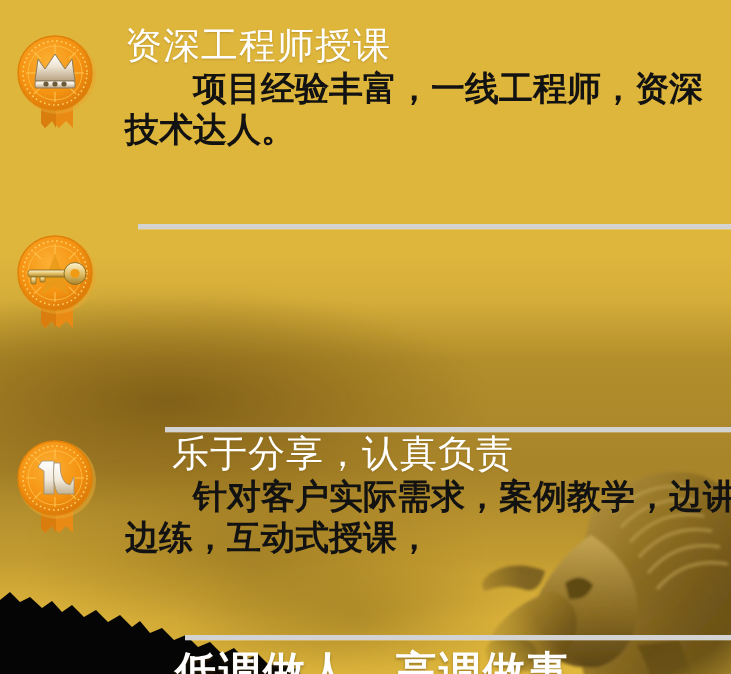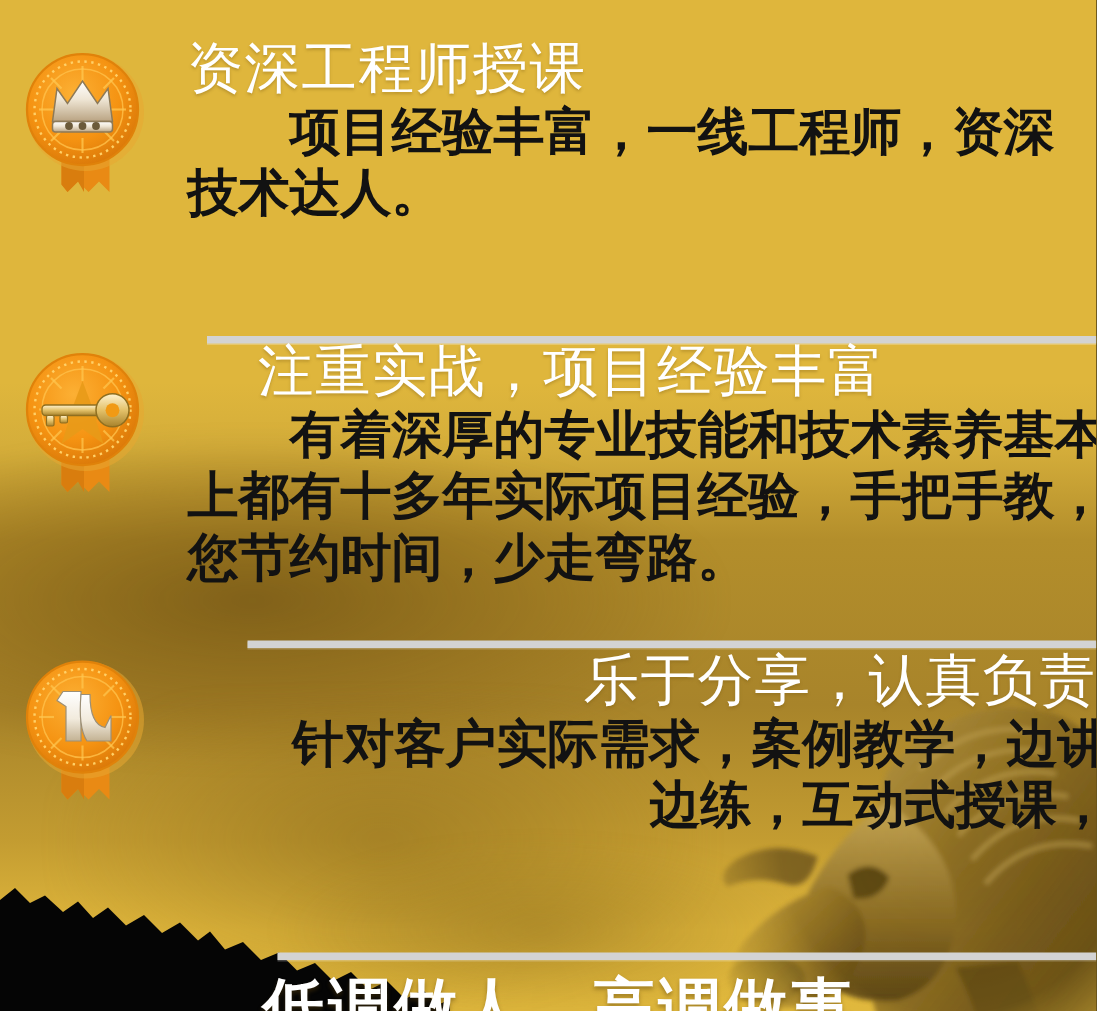--- a/index.html
+++ b/index.html
@@ -281,24 +281,20 @@
 
         <g>
           <rect x="20" y="38" width="42" height="7" rx="2.5" fill="url(#key2)" stroke="#8f6f20" stroke-width="0.9"></rect>
           <circle cx="67" cy="41.5" r="11" fill="url(#key2)" stroke="#8f6f20" stroke-width="1"></circle>
           <circle cx="67" cy="41.5" r="4.6" fill="#f19a14"></circle>
           <rect x="23" y="45" width="5" height="7" rx="1" fill="url(#key2)" stroke="#8f6f20" stroke-width="0.8"></rect>
           <rect x="32" y="45" width="5" height="5" rx="1" fill="url(#key2)" stroke="#8f6f20" stroke-width="0.8"></rect>
         </g>
       </svg>
     </div>
-    <div class="texts" style="left:125px; top:-2px; width:606px;">
-      <div class="headline" style="margin-left:47px;">注重实战，项目经验丰富</div>
-      <div class="body" style="width:614px;">有着深厚的专业技能和技术素养基本上都有十多年实际项目经验，手把手教，您节约时间，少走弯路。</div>
-    </div>
   </div>
 
   <div class="divider" style="left:165px; top:427px; width:566px;"></div>
 
   <div class="row" style="top:432px;height:200px;">
     <div class="badge" style="left:8px; top:5px;">
       <svg viewBox="0 0 98 104" xmlns="http://www.w3.org/2000/svg">
         <defs>
           <radialGradient id="m3" cx="42%" cy="36%" r="68%">
             <stop offset="0%" stop-color="#fcb034"></stop>
@@ -325,21 +321,21 @@
           <line x1="26" y1="20" x2="33" y2="27"></line>
             <line x1="61" y1="55" x2="68" y2="62"></line>
           <line x1="68" y1="20" x2="61" y2="27"></line>
             <line x1="33" y1="55" x2="26" y2="62"></line>
         </g>
 
         <path d="M34 24 L46 24 L46 57 L36 57 L36 34 L30 30 Z" fill="url(#sil3)" stroke="#9c8f76" stroke-width="0.8"></path>
         <path d="M52 26 Q52 46 62 48 L66 40 L66 57 L50 57 Q44 48 46 26 Z" fill="url(#sil3)" stroke="#9c8f76" stroke-width="0.8"></path>
       </svg>
     </div>
-    <div class="texts" style="left:125px; top:0px; width:606px;text-align:right;">
+    <div class="texts" style="left:125px; top:0px; width:606px;">
       <div class="headline" style="margin-left:47px;">乐于分享，认真负责</div>
       <div class="body" style="width:614px;">针对客户实际需求，案例教学，边讲边练，互动式授课，</div>
     </div>
   </div>
 
   <div class="divider" style="left:185px; top:635px; width:546px;"></div>
 
   <div class="bottom-headline">低调做人，高调做事</div>
 
 </div>

